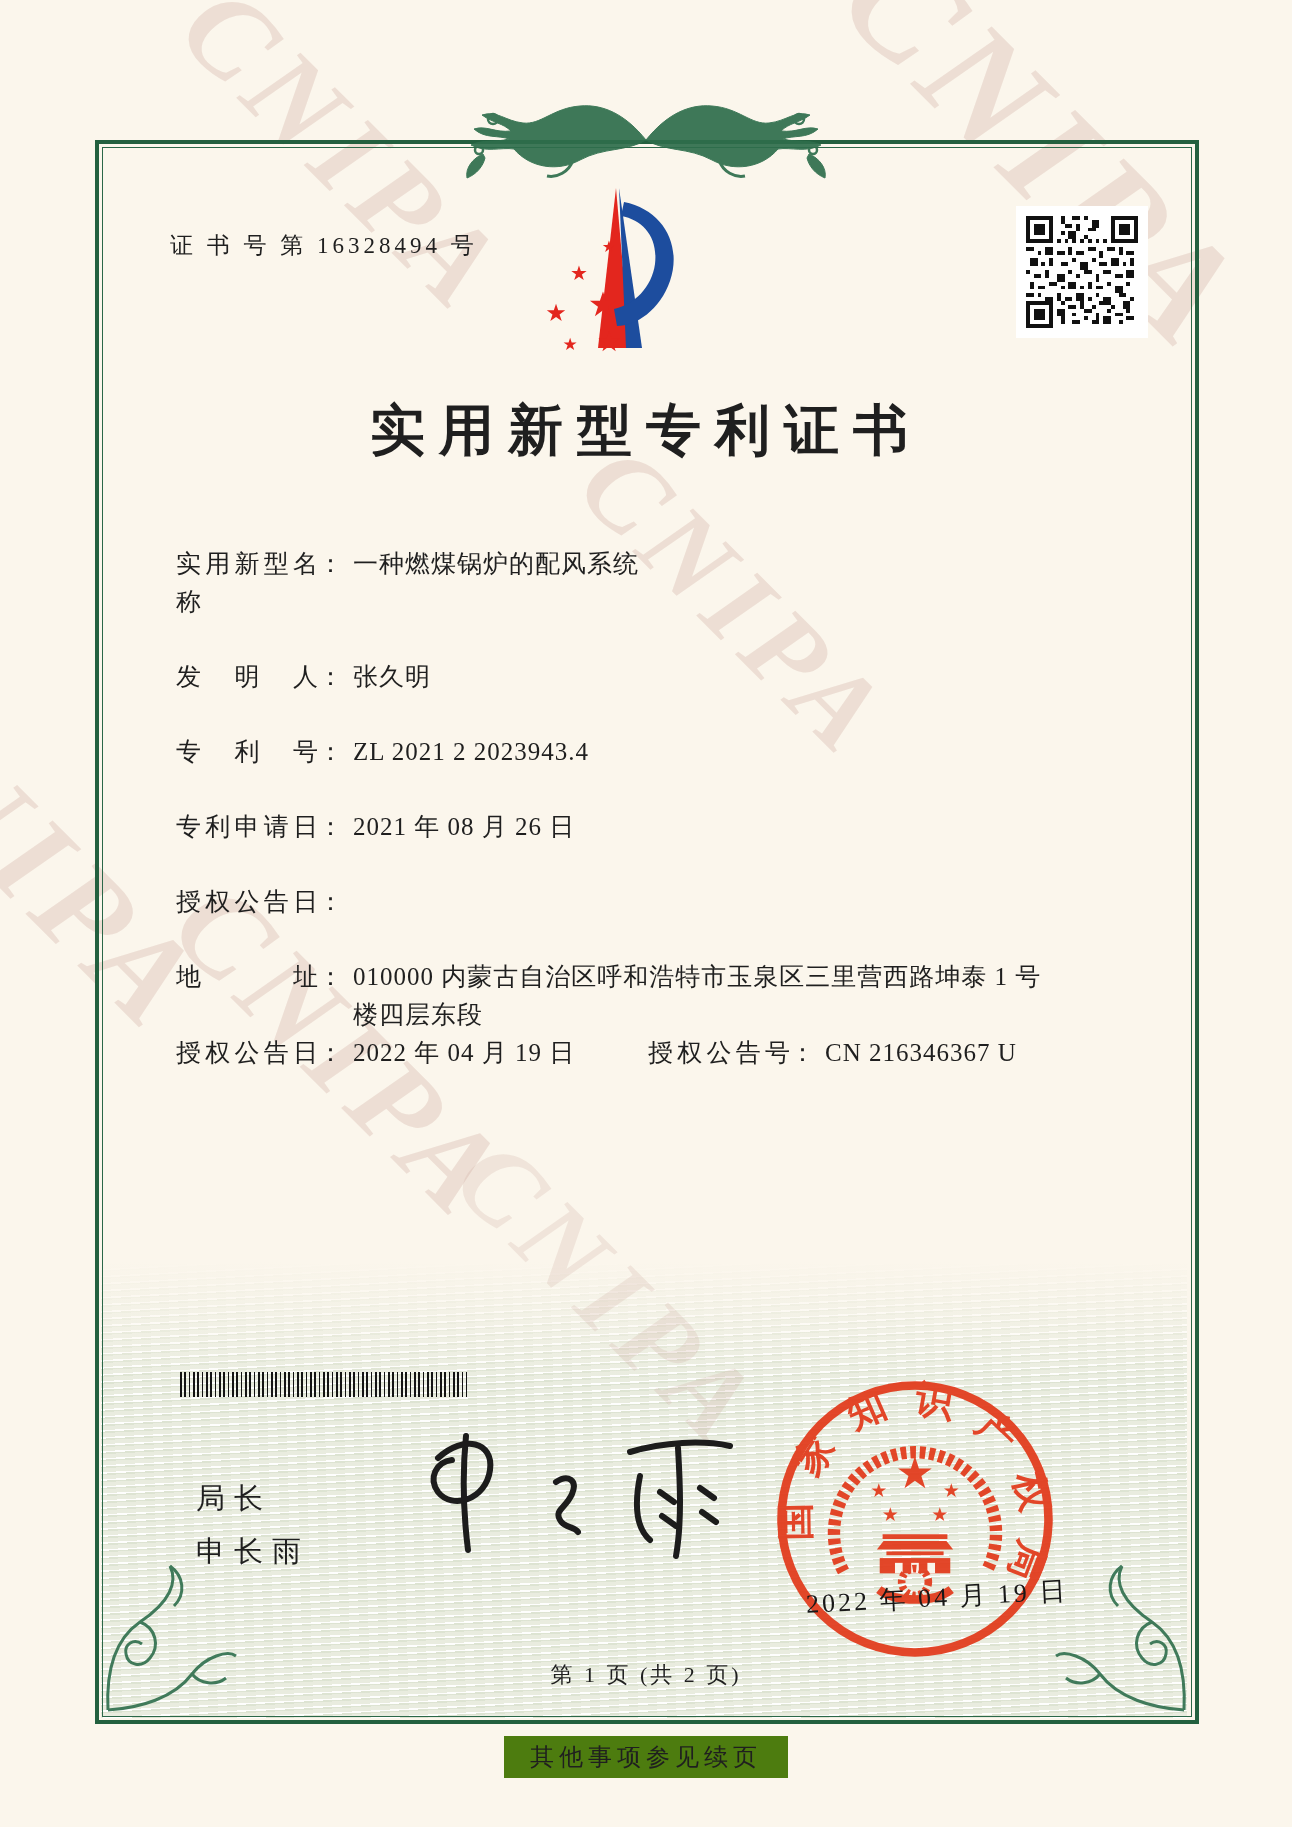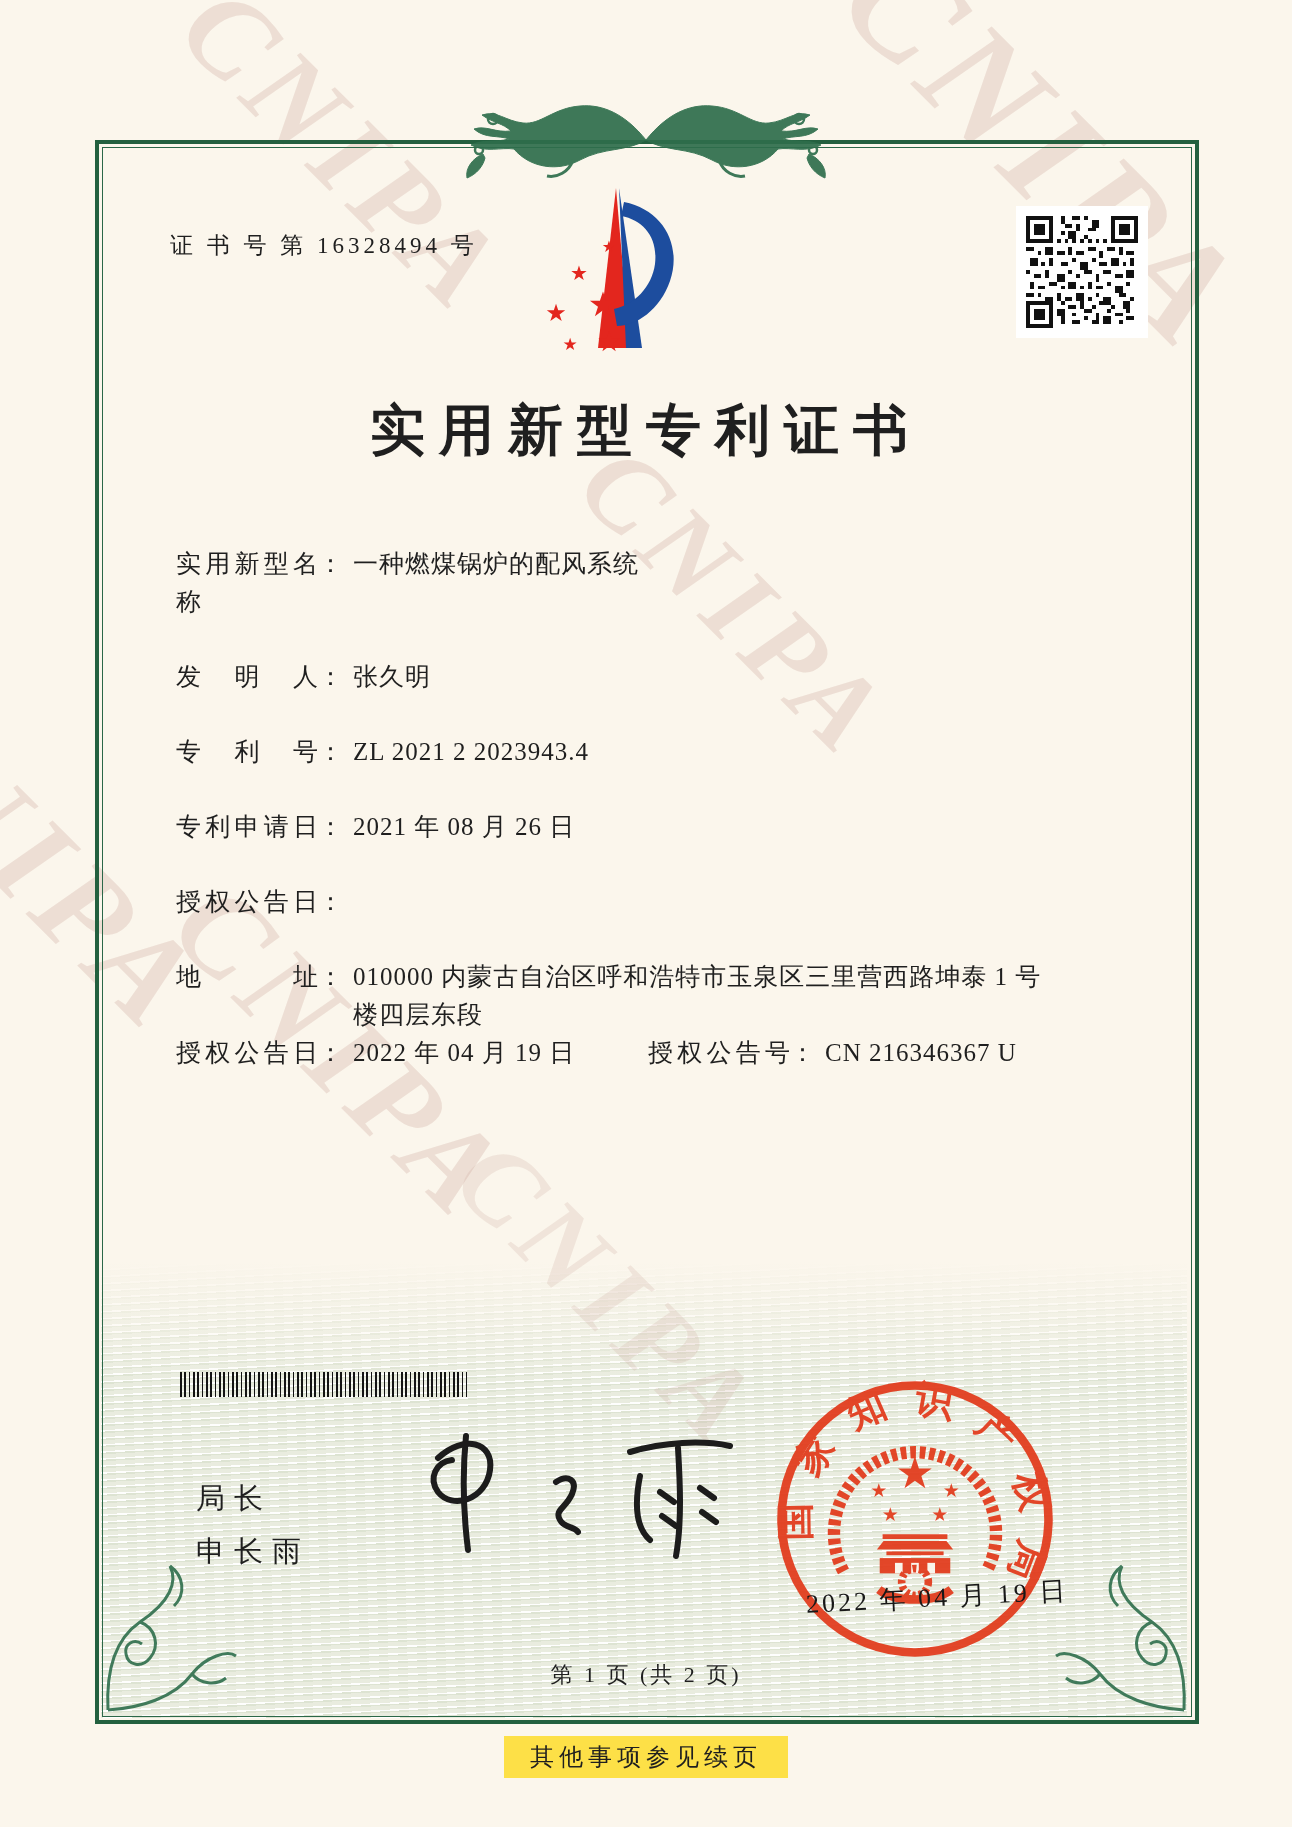--- a/index.html
+++ b/index.html
@@ -53,21 +53,21 @@
   .director{position:absolute;left:196px;top:1472px;z-index:6;
     font-family:"Liberation Sans","DejaVu Sans",sans-serif;font-size:29px;font-weight:500;
     letter-spacing:9px;line-height:53px;}
   .sig{position:absolute;left:378px;top:1418px;z-index:6;}
   .seal{position:absolute;left:772px;top:1376px;width:286px;height:286px;z-index:6;}
   .sealdate{position:absolute;left:806px;top:1580px;z-index:7;font-size:26px;letter-spacing:3px;
             color:#181818;transform:rotate(-3deg);white-space:nowrap;}
   .pageinfo{position:absolute;left:0;top:1660px;width:100%;text-align:center;z-index:6;
             font-size:22px;letter-spacing:3px;}
   .contnote{position:absolute;left:50%;top:1736px;transform:translateX(-50%);z-index:6;
-            background:#fde047;padding:5px 26px;font-size:24px;letter-spacing:5px;white-space:nowrap;}
+            background:#4d7c0f;padding:5px 26px;font-size:24px;letter-spacing:5px;white-space:nowrap;}
   .flourish{position:absolute;z-index:4;pointer-events:none;}
 </style>
 </head>
 <body>
 
 <div class="page">
 
   <div class="wm" style="left:250px;top:-40px;font-size:118px;">CNIPA</div>
   <div class="wm" style="left:930px;top:-90px;font-size:150px;">CNIPA</div>
   <div class="wm" style="left:645px;top:420px;font-size:112px;">CNIPA</div>

